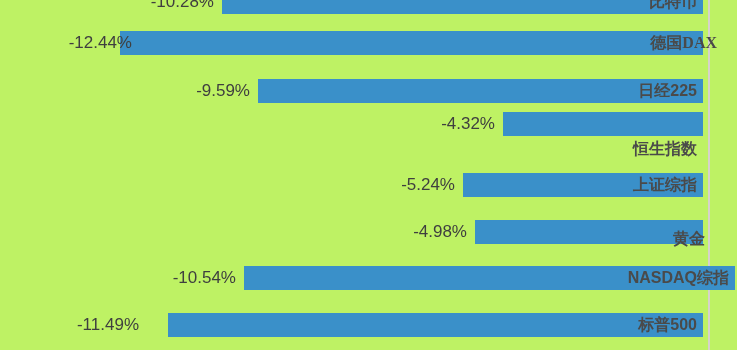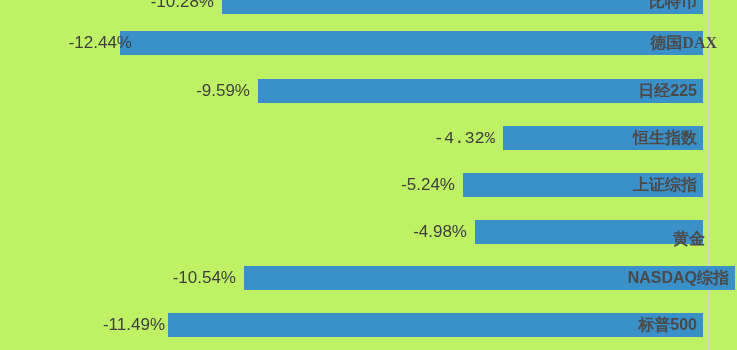--- a/index.html
+++ b/index.html
@@ -79,39 +79,39 @@
       <div class="bar-row" style="top: 31px; height: 24px; padding-left: 20px;">
         <div class="bar" style="left: 120px; width: 583px; background: rgb(58, 144, 201);"></div>
         <div class="bar-value" style="right: 625px;">-12.44%</div>
         <div class="bar-label" style="right: 40px; font-family: Liberation Serif, serif;">德国DAX</div>
       </div>
       <div class="bar-row" style="top: 79px; height: 24px; text-decoration: underline;">
         <div class="bar" style="left: 258px; width: 445px; background: rgb(58, 144, 201);"></div>
         <div class="bar-value" style="right: 487px;">-9.59%</div>
         <div class="bar-label" style="right: 40px;">日经225</div>
       </div>
-      <div class="bar-row" style="top: 126px; height: 24px; font-family: Liberation Mono, monospace;">
+      <div class="bar-row" style="top: 112px; height: 24px;">
         <div class="bar" style="left: 503px; width: 200px; background: rgb(58, 144, 201);"></div>
         <div class="bar-value" style="right: 242px;">-4.32%</div>
-        <div class="bar-label" style="right: 40px;">恒生指数</div>
+        <div class="bar-label" style="right: 40px; margin-top: 25px;">恒生指数</div>
       </div>
       <div class="bar-row" style="top: 173px; height: 24px;">
         <div class="bar" style="left: 463px; width: 240px; background: rgb(58, 144, 201);"></div>
         <div class="bar-value" style="right: 282px;">-5.24%</div>
         <div class="bar-label" style="right: 40px;">上证综指</div>
       </div>
       <div class="bar-row" style="top: 220px; height: 24px;">
         <div class="bar" style="left: 475px; width: 228px; background: rgb(58, 144, 201);"></div>
         <div class="bar-value" style="right: 270px;">-4.98%</div>
         <div class="bar-label" style="right: 32px; margin-top: 7px;">黄金</div>
       </div>
       <div class="bar-row" style="top: 266px; height: 24px; margin-left: 32px;">
         <div class="bar" style="left: 212px; width: 491px; background: rgb(58, 144, 201);"></div>
         <div class="bar-value" style="right: 533px;">-10.54%</div>
         <div class="bar-label" style="right: 40px; padding-left: 6px;">NASDAQ综指</div>
       </div>
       <div class="bar-row" style="top: 313px; height: 24px;">
         <div class="bar" style="left: 168px; width: 535px; background: rgb(58, 144, 201);"></div>
-        <div class="bar-value" style="right: 572px;">-11.49%</div>
+        <div class="bar-value" style="right: 598px;">-11.49%</div>
         <div class="bar-label" style="right: 40px; text-align: center;">标普500</div>
       </div>
     </div>
 </div>
 
 </body></html>

